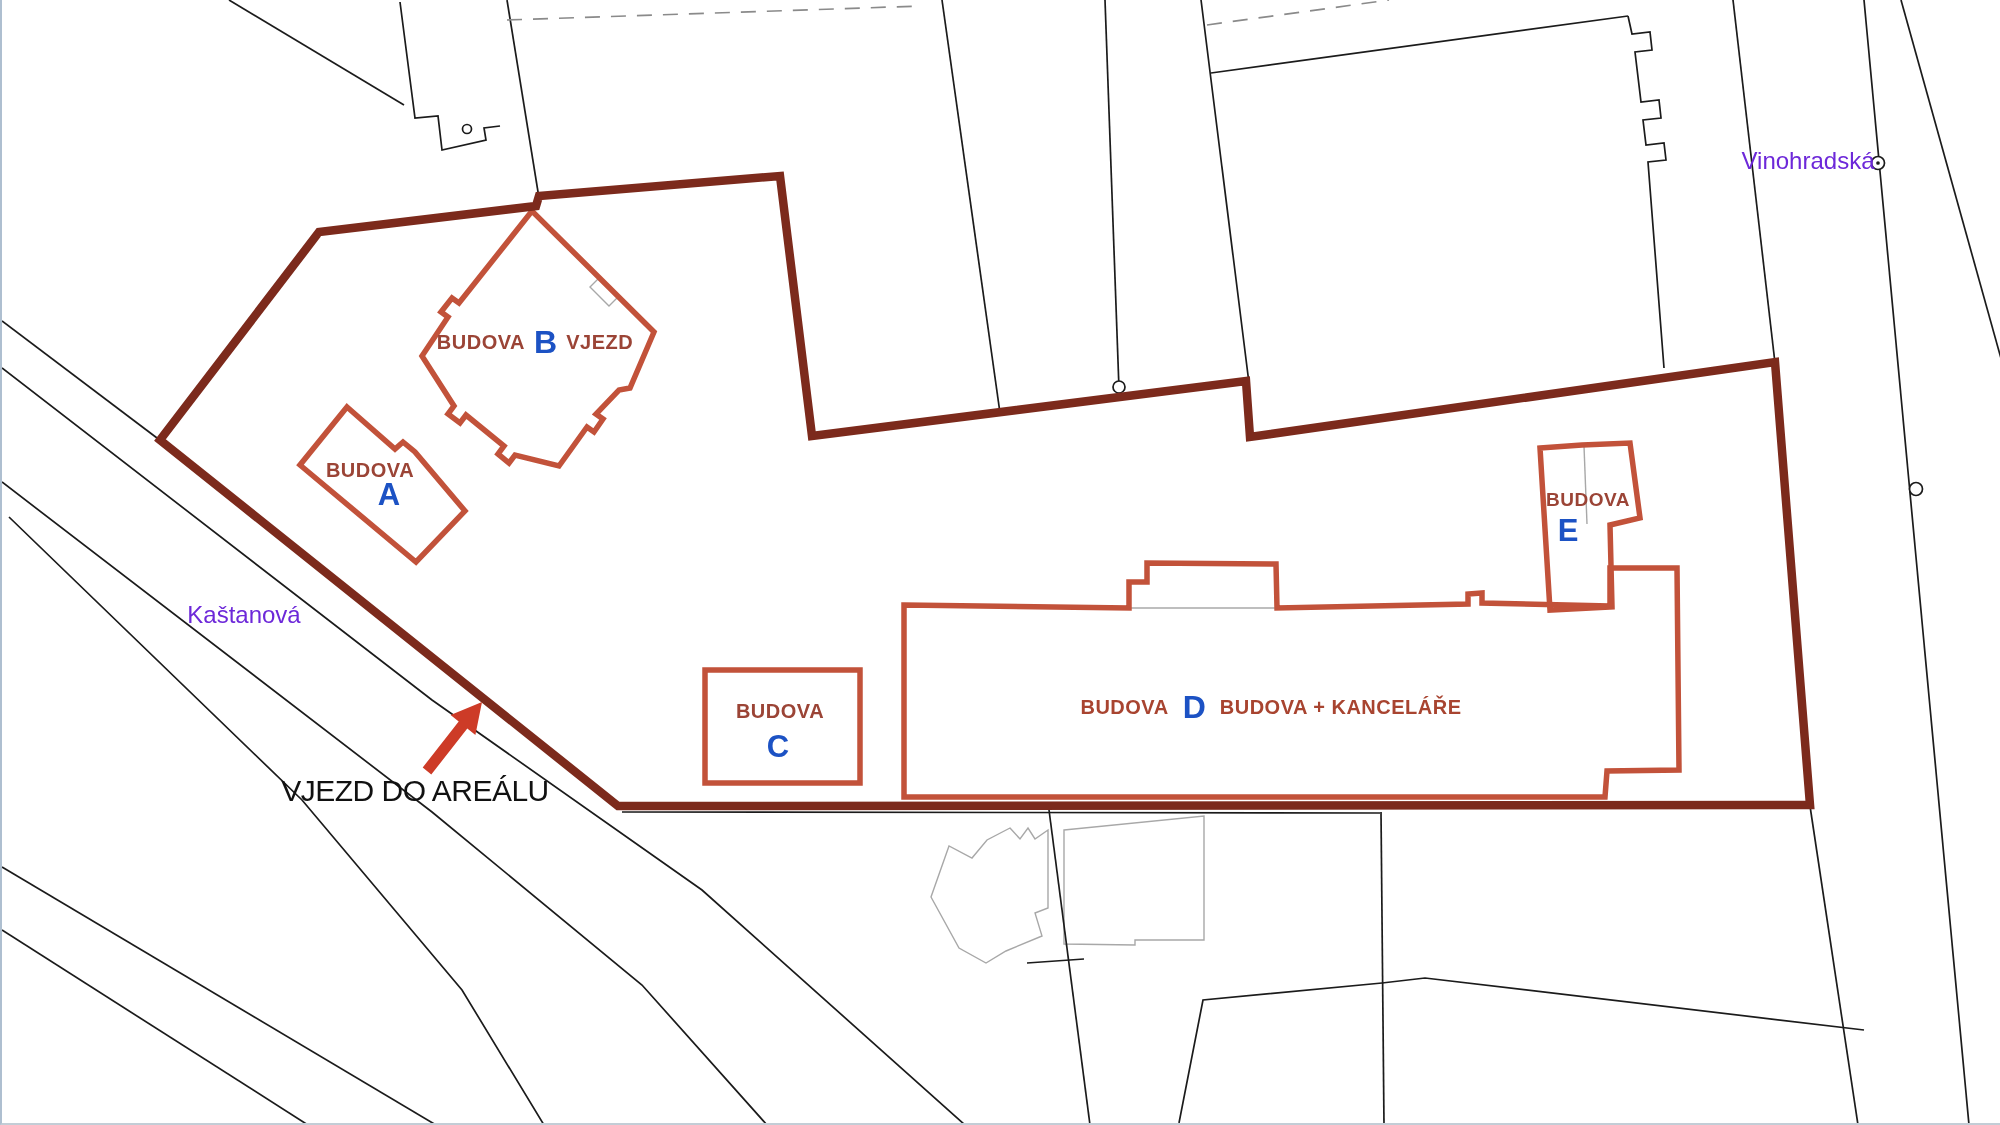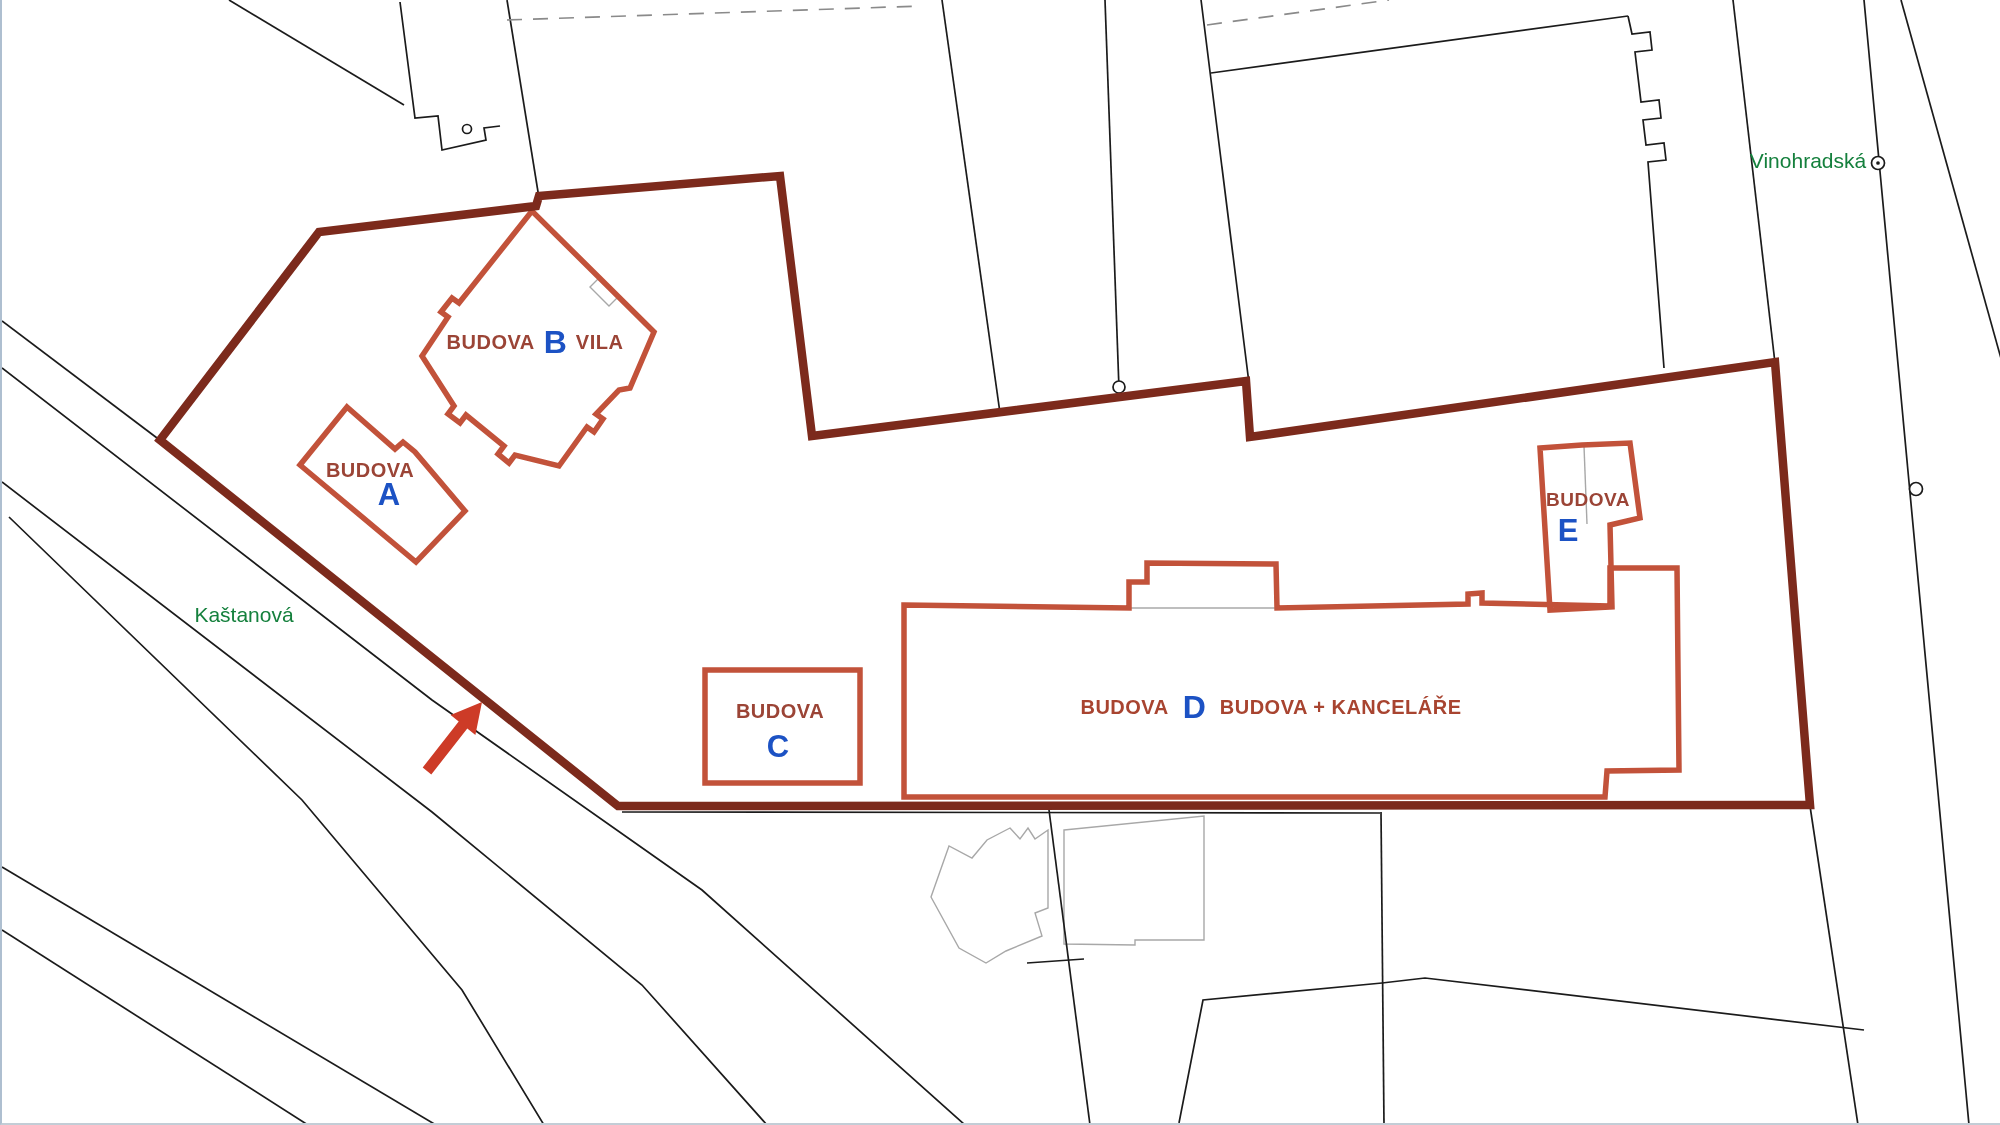--- a/index.html
+++ b/index.html
@@ -7,21 +7,21 @@
     position:relative;width:2000px;height:1125px;background:#ffffff;
     font-family:"Liberation Sans","DejaVu Sans",sans-serif;overflow:hidden;
     border-left:2px solid #aebfd0;border-bottom:2px solid #c3cdd6;box-sizing:border-box;
   }
   #plan-svg{position:absolute;left:0;top:0;}
   .lbl{position:absolute;white-space:nowrap;transform:translate(-50%,-50%);}
   .b-prefix{font-weight:bold;font-size:20px;color:#9B4436;letter-spacing:.5px;}
   .b-prefix.small{font-size:19px;}
   .b-letter{font-weight:bold;font-size:31px;color:#1C52C4;}
   .b-suffix{font-weight:bold;font-size:20px;color:#A84430;letter-spacing:.5px;}
-  .street{font-size:21px;color:#15803d;}
+  .street{font-size:24px;color:#6d28d9;}
   .entrance-label{font-size:30px;color:#111;letter-spacing:-0.5px;}
   .row{display:flex;align-items:center;}
 </style>
 </head>
 <body>
 
 <div id="canvas">
 
   <svg id="plan-svg" width="2000" height="1125" viewBox="0 0 2000 1125">
 
@@ -103,34 +103,35 @@
 
     <path stroke="#7C2A1C" stroke-width="8.5" fill="none" stroke-linejoin="miter" d="M 158,440 L 317,232 L 534,206 L 537,196 L 778,176 L 810,436
              L 1244,381 L 1248,437 L 1773,362 L 1808,805 L 616,806 Z"></path>
 
     <polygon fill="#CD3B27" points="420.7,767.5 456.7,721.5 448.6,714.9 480,702 473.4,735.1 465.3,728.5 429.3,774.5"></polygon>
   </svg>
 
   <div class="lbl row" style="left:533px;top:342px;gap:9px;">
     <span class="b-prefix">BUDOVA</span>
     <span class="b-letter" style="font-size:32px;">B</span>
-    <span class="b-suffix" style="color:#9B4436;">VILA</span>
+    <span class="b-suffix" style="color:#9B4436;">VJEZD</span>
   </div>
 
   <div class="lbl b-prefix" style="left:368px;top:470px;">BUDOVA</div>
   <div class="lbl b-letter" style="left:387px;top:495px;">A</div>
 
   <div class="lbl b-prefix" style="left:778px;top:711px;">BUDOVA</div>
   <div class="lbl b-letter" style="left:776px;top:747px;">C</div>
 
   <div class="lbl row" style="left:1269px;top:707px;gap:14px;">
     <span class="b-prefix" style="color:#A84430;">BUDOVA</span>
     <span class="b-letter" style="font-size:32px;">D</span>
     <span class="b-suffix">BUDOVA + KANCELÁŘE</span>
   </div>
 
   <div class="lbl b-prefix small" style="left:1586px;top:500px;">BUDOVA</div>
   <div class="lbl b-letter" style="left:1566px;top:531px;">E</div>
 
   <div class="lbl street" style="left:242px;top:615px;">Kaštanová</div>
   <div class="lbl street" style="left:1806px;top:161px;">Vinohradská</div>
 
+  <div class="lbl entrance-label" style="left:413px;top:791px;">VJEZD DO AREÁLU</div>
 </div>
 
 </body></html>

